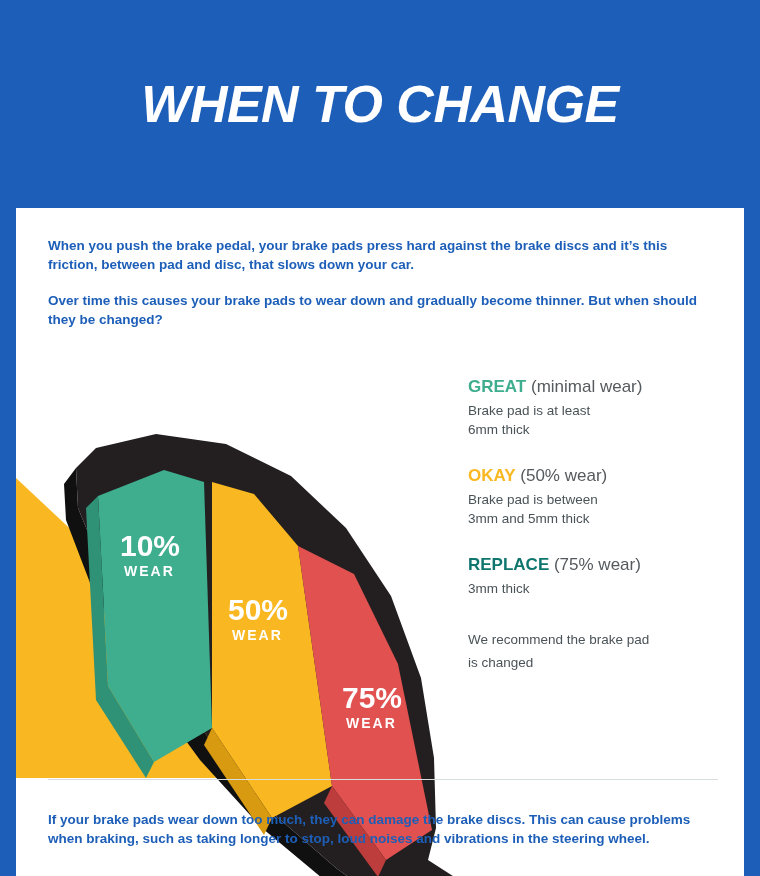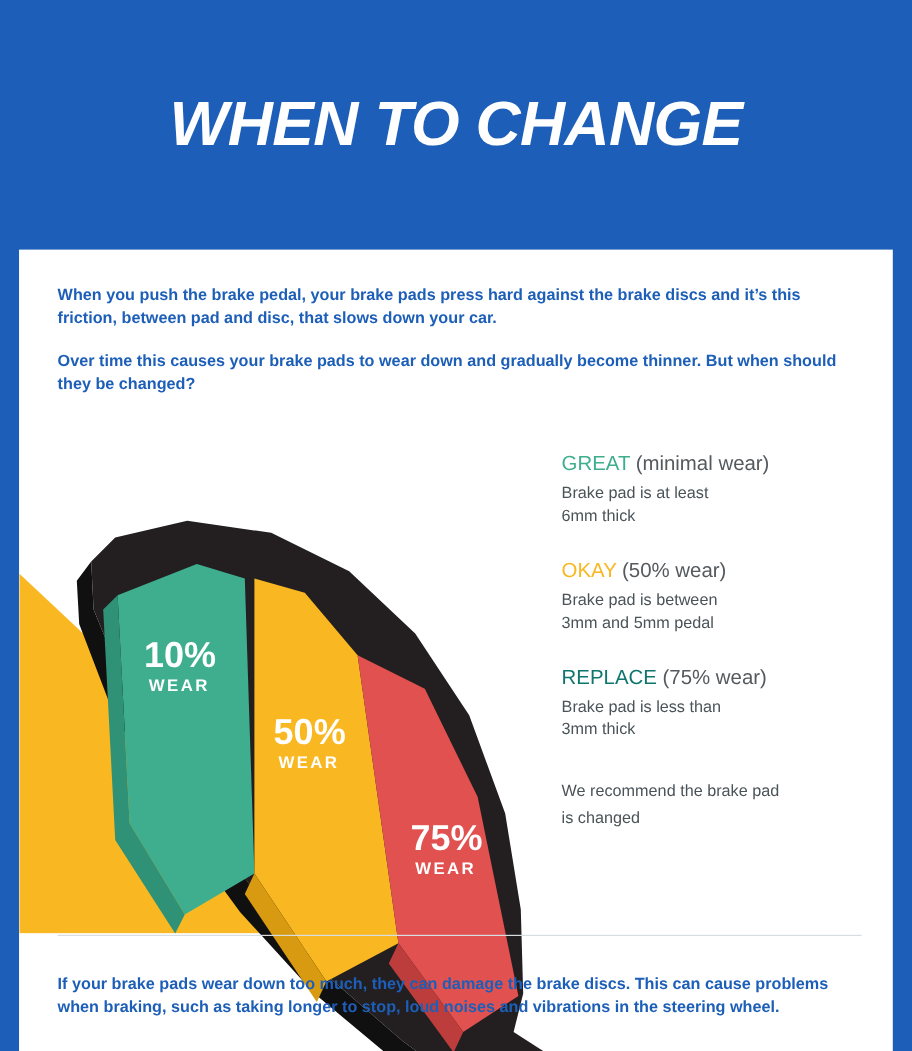--- a/index.html
+++ b/index.html
@@ -90,21 +90,21 @@
     width: 262px;
     z-index: 4;
   }
   .legend-block { margin-bottom: 26px; }
   .legend-head {
     font-size: 17px;
     line-height: 22px;
     color: #555a5e;
     margin-bottom: 3px;
   }
-  .legend-head .kw { font-weight: normal; }
+  .legend-head .kw { font-weight: bold; }
   .legend-head.great .kw { color: #3fae8e; }
   .legend-head.okay .kw { color: #f9b821; }
   .legend-head.replace .kw { color: #0f766e; }
   .legend-desc {
     font-size: 13.5px;
     line-height: 19px;
     color: #4a5358;
   }
   .legend-note {
     font-size: 13.5px;
@@ -207,26 +207,25 @@
 
     <div class="legend-block">
       <div class="legend-head great"><span class="kw">GREAT</span><span> (minimal wear)</span></div>
       <div class="legend-desc">Brake pad is at least</div>
       <div class="legend-desc">6mm thick</div>
     </div>
 
     <div class="legend-block">
       <div class="legend-head okay"><span class="kw">OKAY</span><span> (50% wear)</span></div>
       <div class="legend-desc">Brake pad is between</div>
-      <div class="legend-desc">3mm and 5mm pedal</div>
+      <div class="legend-desc">3mm and 5mm thick</div>
     </div>
 
     <div class="legend-block">
       <div class="legend-head replace"><span class="kw">REPLACE</span><span> (75% wear)</span></div>
-      <div class="legend-desc">Brake pad is less than</div>
       <div class="legend-desc">3mm thick</div>
       <div class="legend-note">We recommend the brake pad</div>
       <div class="legend-note" style="margin-top:4px">is changed</div>
     </div>
 
   </div>
 
   <div class="footer-rule"></div>
   <div class="footer-note">If your brake pads wear down too much, they can damage the brake discs. This can cause problems when braking, such as taking longer to stop, loud noises and vibrations in the steering wheel.</div>
 

